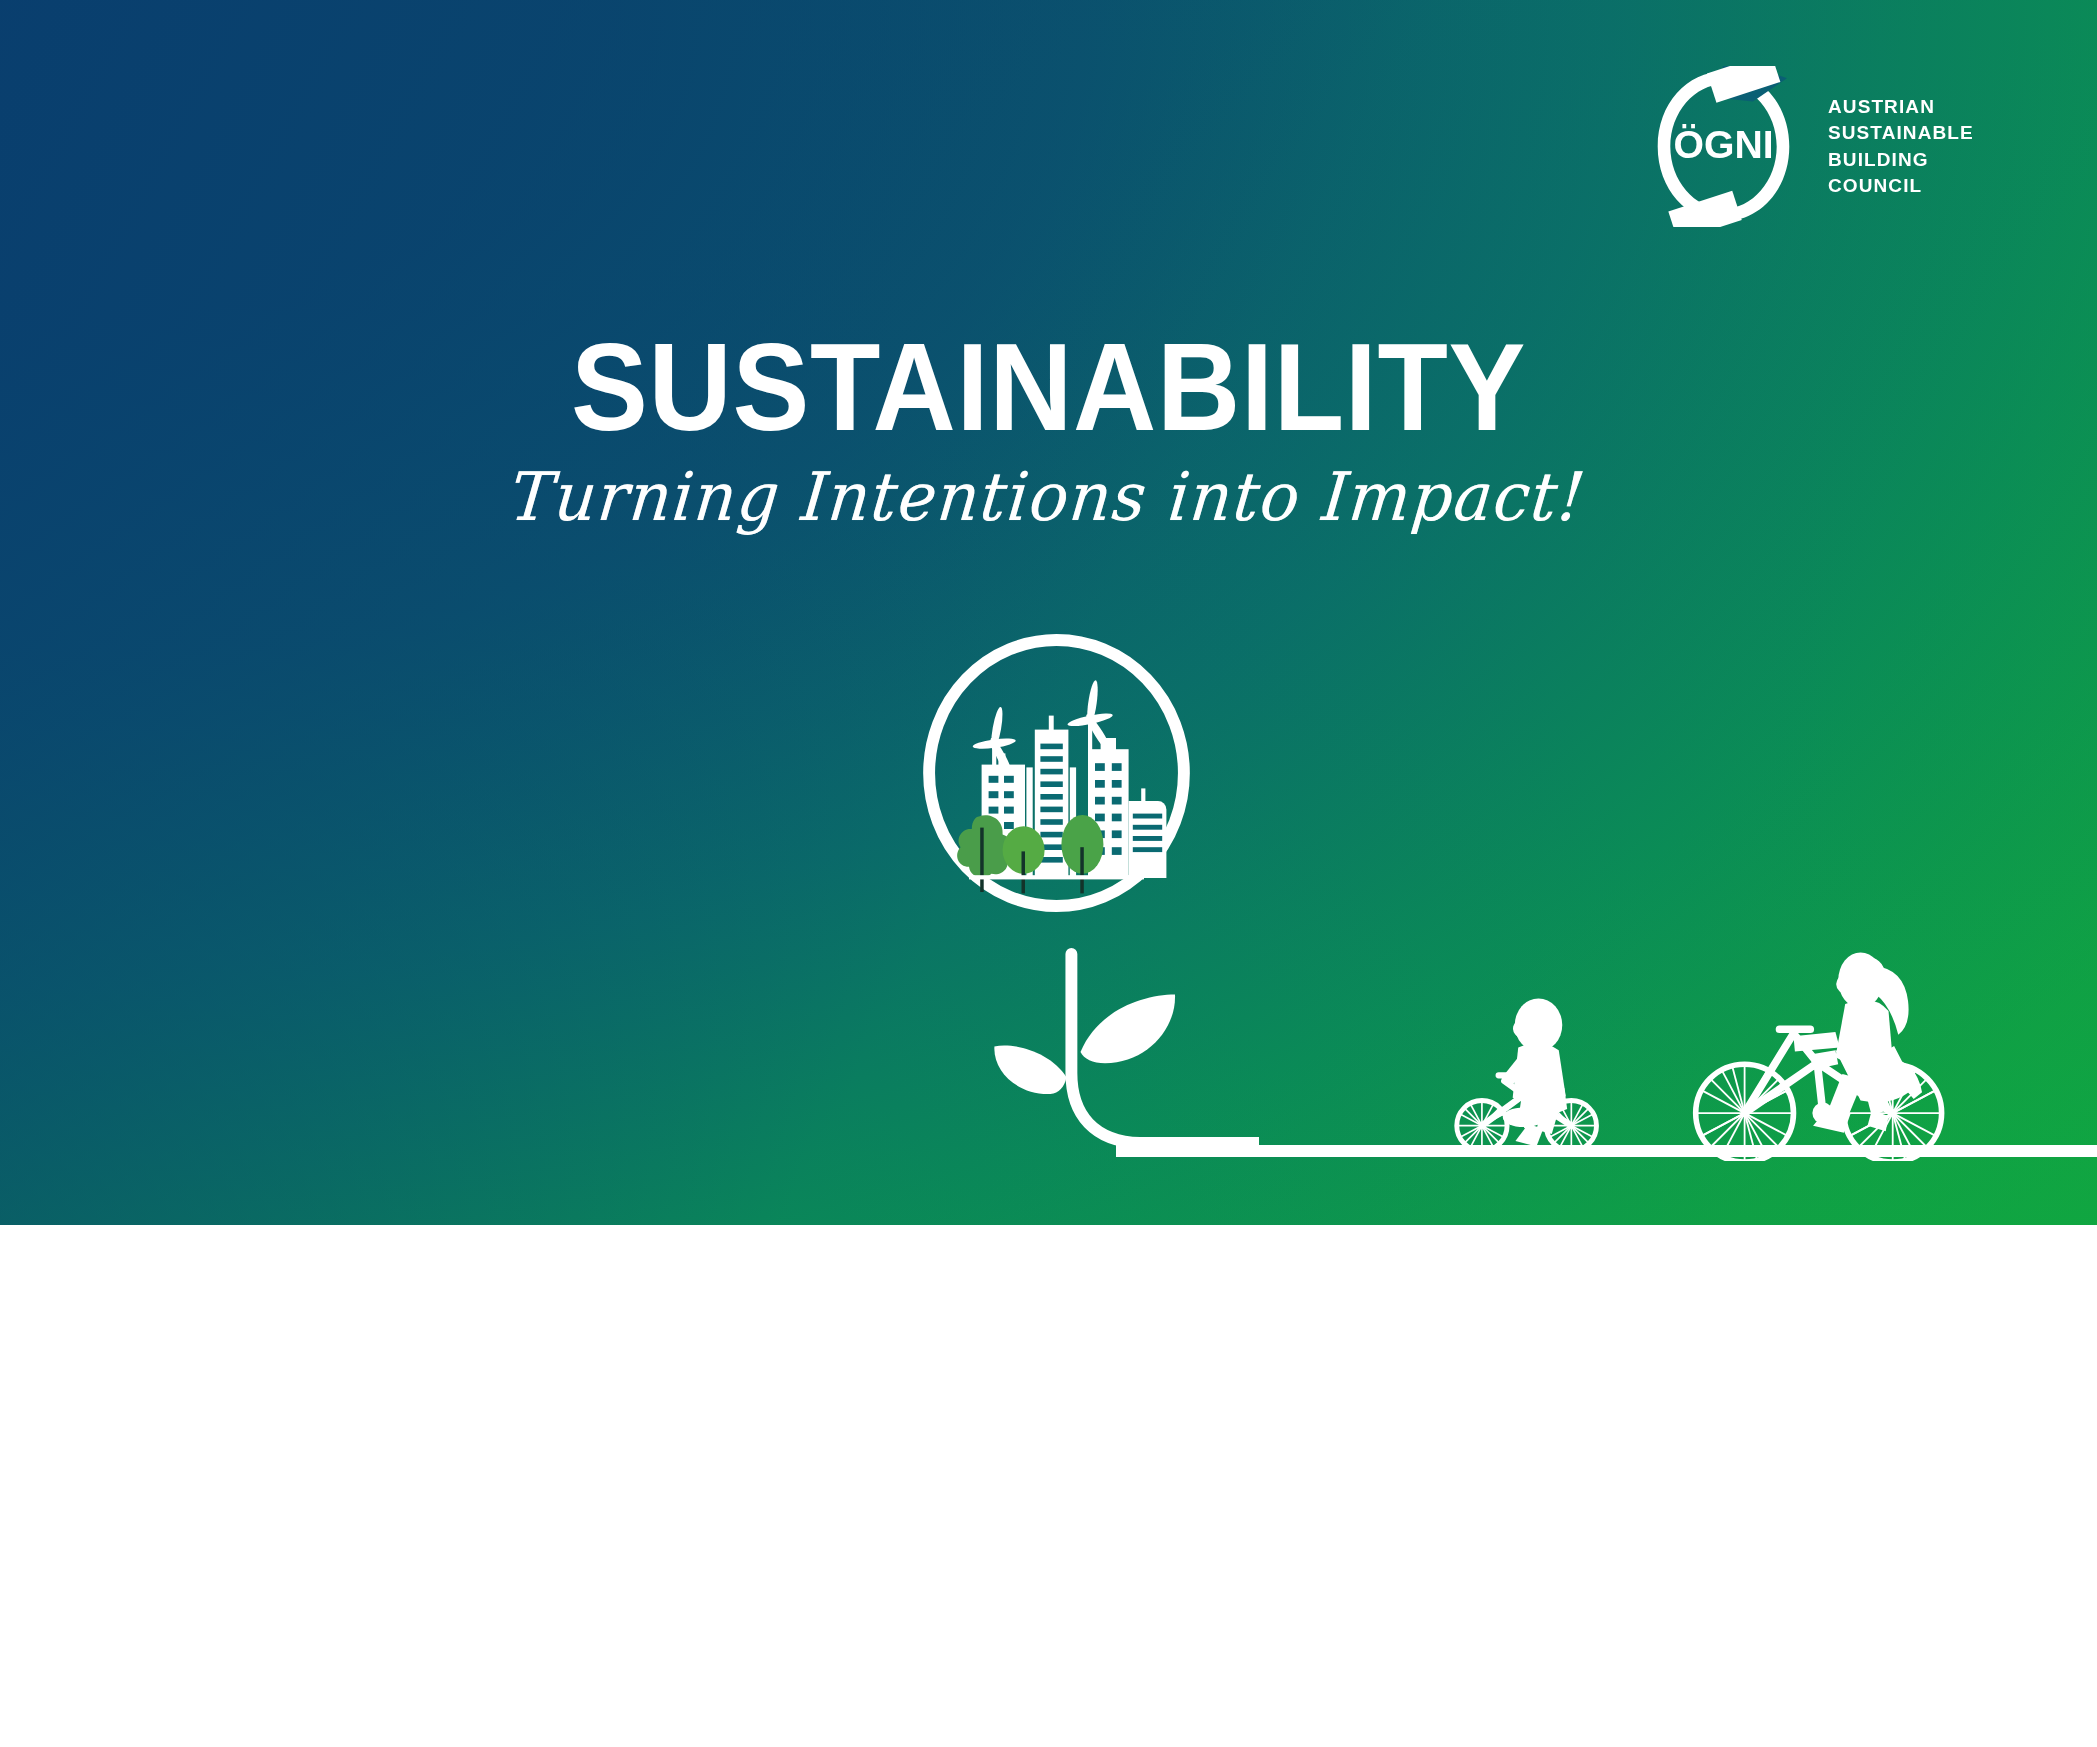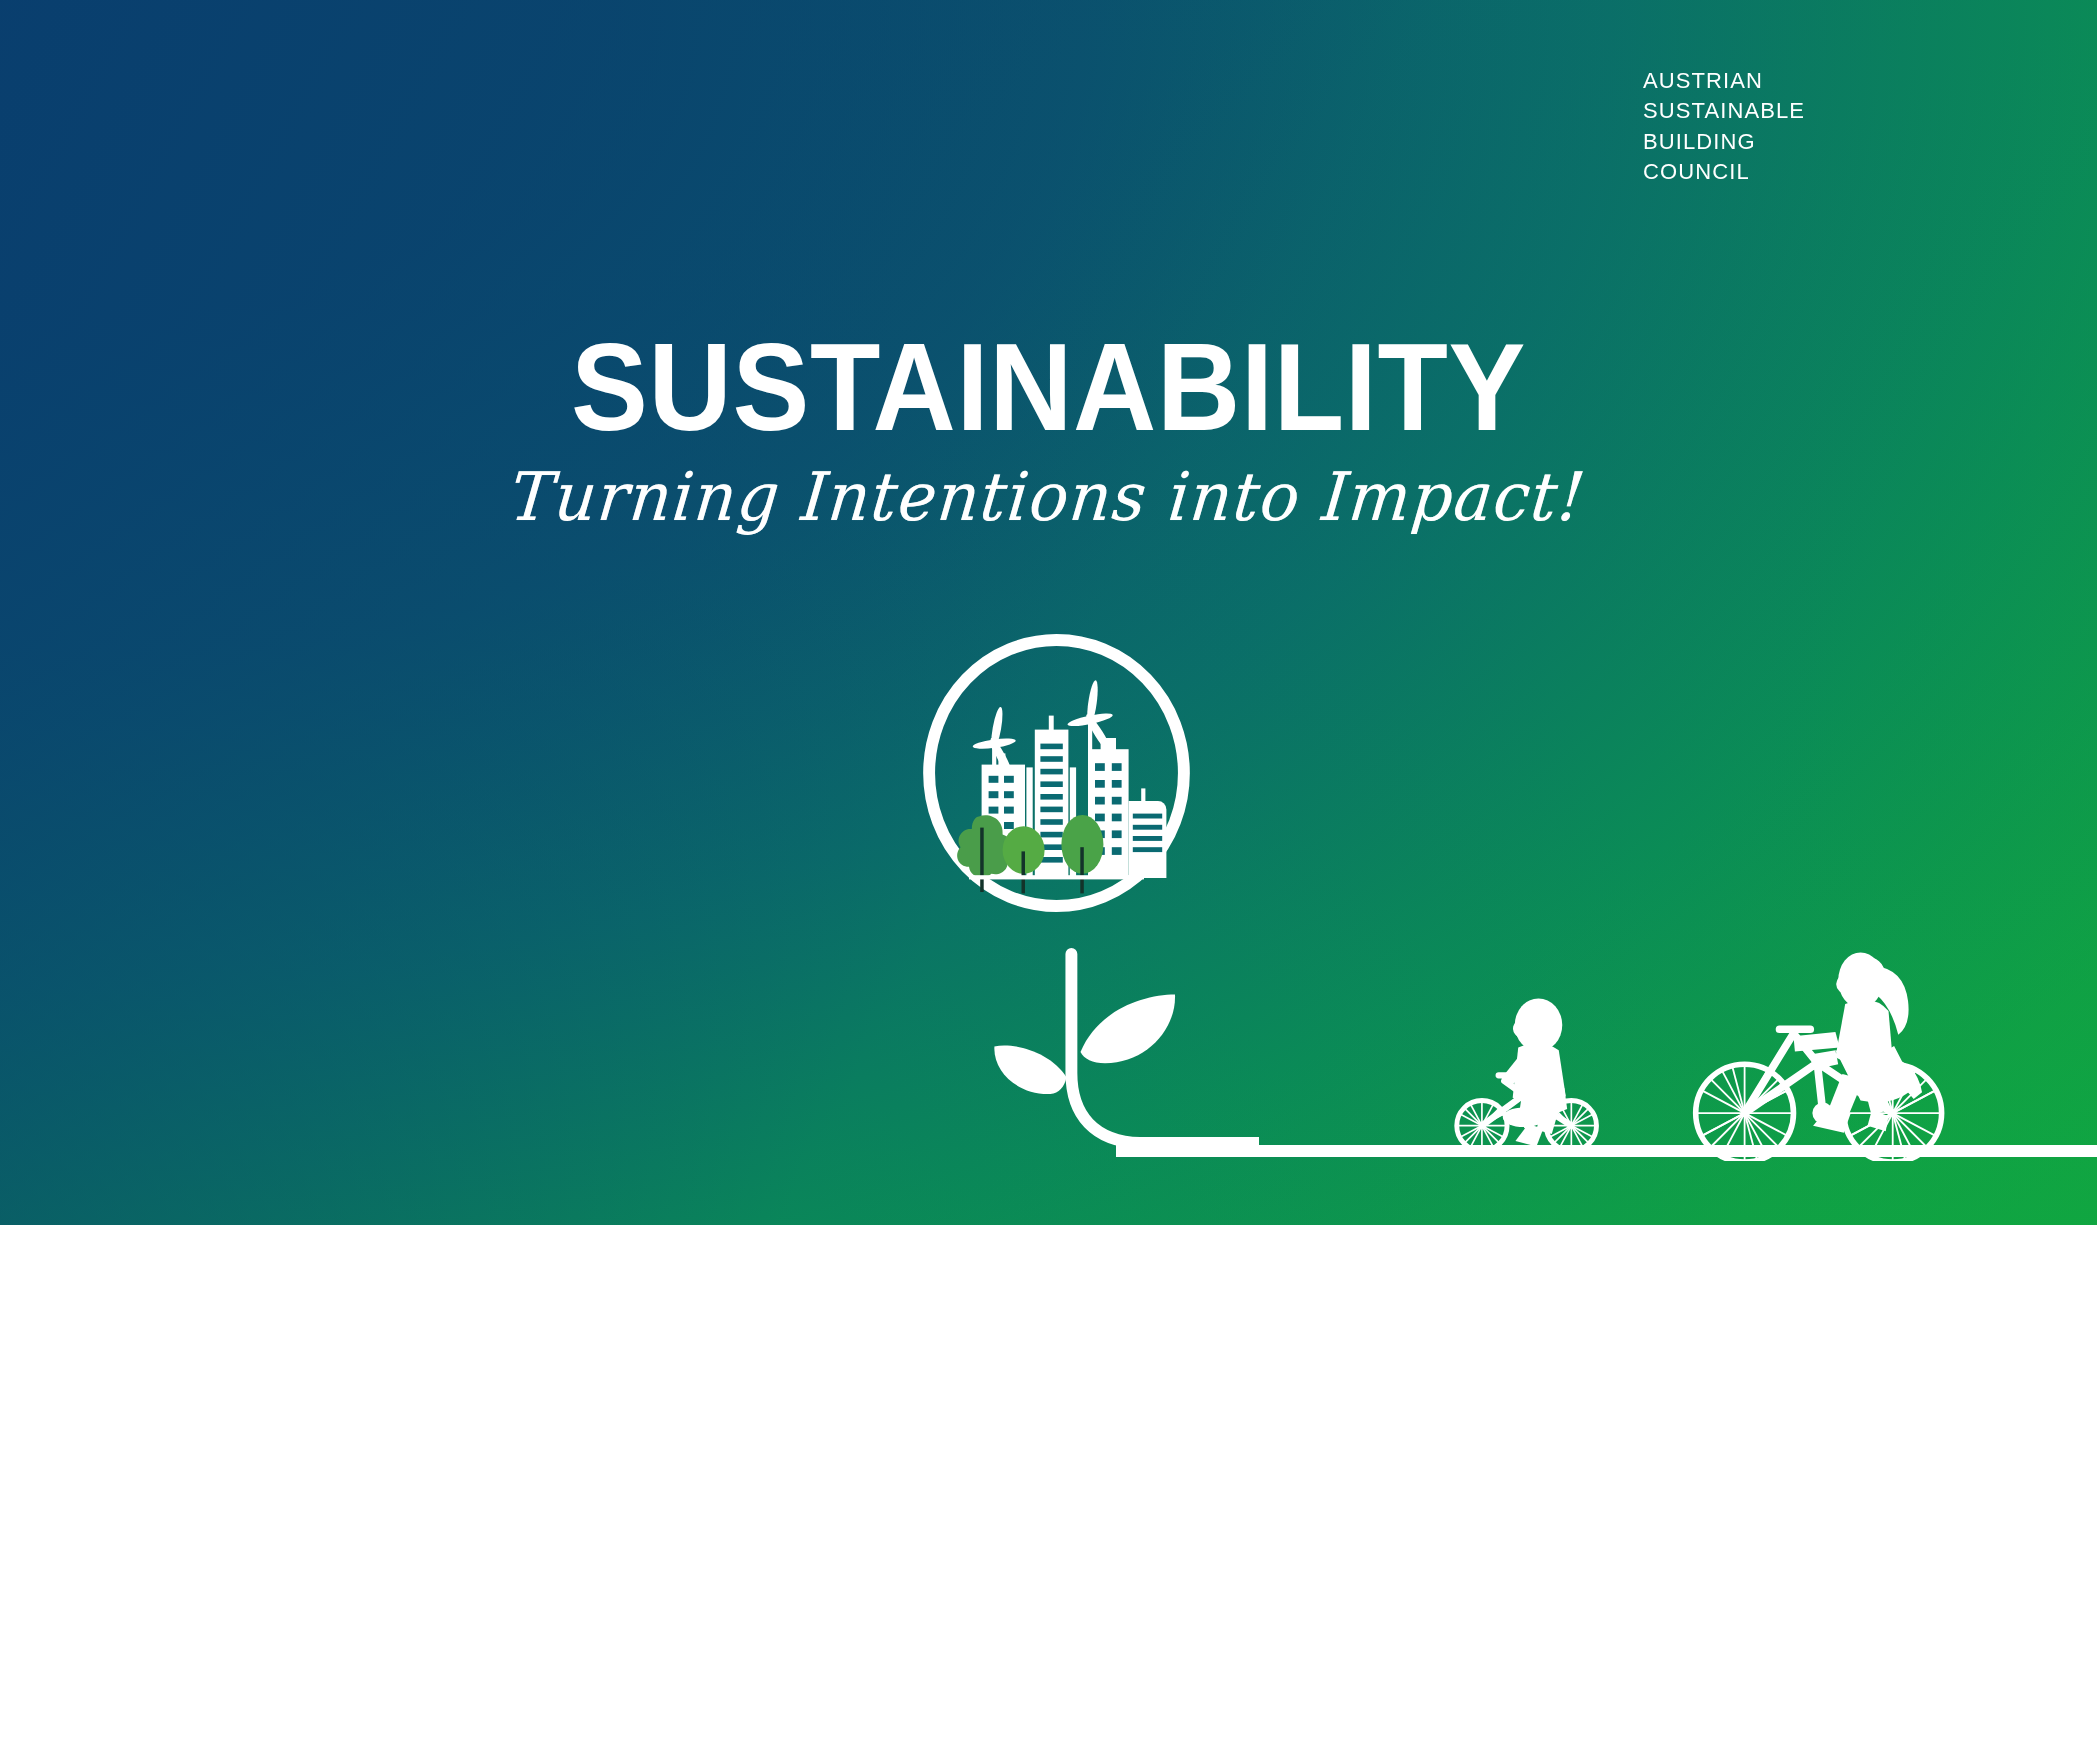--- a/index.html
+++ b/index.html
@@ -23,21 +23,21 @@
     background:linear-gradient(118deg, rgba(9,62,110,0.92) 0%, rgba(9,70,108,0.55) 26%, rgba(10,110,95,0.12) 52%, rgba(16,160,68,0.10) 78%, rgba(17,170,62,0.25) 100%);
     pointer-events:none;
   }
   .hero > * { position:relative; z-index:2; }
 
   
   .ogni { position:absolute; left:1643px; top:66px; display:flex; align-items:center; gap:24px; }
   .ogni-mark { position:relative; width:161px; height:161px; }
   .ogni-mark svg { display:block; width:161px; height:161px; }
   .ogni-words {
-    color:#ffffff; font-size:22px; font-weight:400; letter-spacing:1.1px; line-height:1.38;
+    color:#ffffff; font-size:19px; font-weight:700; letter-spacing:1.1px; line-height:1.38;
     text-transform:uppercase; white-space:nowrap;
   }
 
   
   .headline {
     position:absolute; left:0; top:316px; width:2097px; text-align:center;
     color:#ffffff;
     font-family:"Liberation Sans", sans-serif;
     font-size:124px; font-weight:700; letter-spacing:0.7px;
     transform:scaleX(0.93); transform-origin:center;
@@ -73,20 +73,30 @@
   .band { position:absolute; left:0; top:1225px; width:2097px; height:523px; background:#ffffff; }
 </style>
 </head>
 <body>
 
 <div class="page">
 
   <div class="hero">
 
     <div class="ogni">
+      <div class="ogni-mark">
+        <svg viewBox="0 0 230 230" xmlns="http://www.w3.org/2000/svg">
+          <path d="M115 8 C63 8 21 54 21 115 C21 176 63 222 115 222 C167 222 209 176 209 115 C209 54 167 8 115 8 Z
+                   M115 26 C156 26 191 66 191 115 C191 164 156 204 115 204 C74 204 39 164 39 115 C39 66 74 26 115 26 Z" fill="#ffffff"></path>
+          <path d="M112 0 L112 46 L160 46 L205 8 L150 -6 Z" fill="#0a5f74" transform="rotate(6 115 20)"></path>
+          <rect x="96" y="-4" width="96" height="44" fill="#ffffff" transform="rotate(-18 140 18)"></rect>
+          <rect x="40" y="192" width="96" height="44" fill="#ffffff" transform="rotate(-18 88 212)"></rect>
+          <text x="115" y="132" text-anchor="middle" font-family="Liberation Sans, sans-serif" font-size="56" font-weight="700" fill="#ffffff">ÖGNI</text>
+        </svg>
+      </div>
       <div class="ogni-words">
         <div>AUSTRIAN</div>
         <div>SUSTAINABLE</div>
         <div>BUILDING</div>
         <div>COUNCIL</div>
       </div>
     </div>
 
     <div class="headline">SUSTAINABILITY</div>
     <div class="subline">Turning Intentions into Impact!</div>

